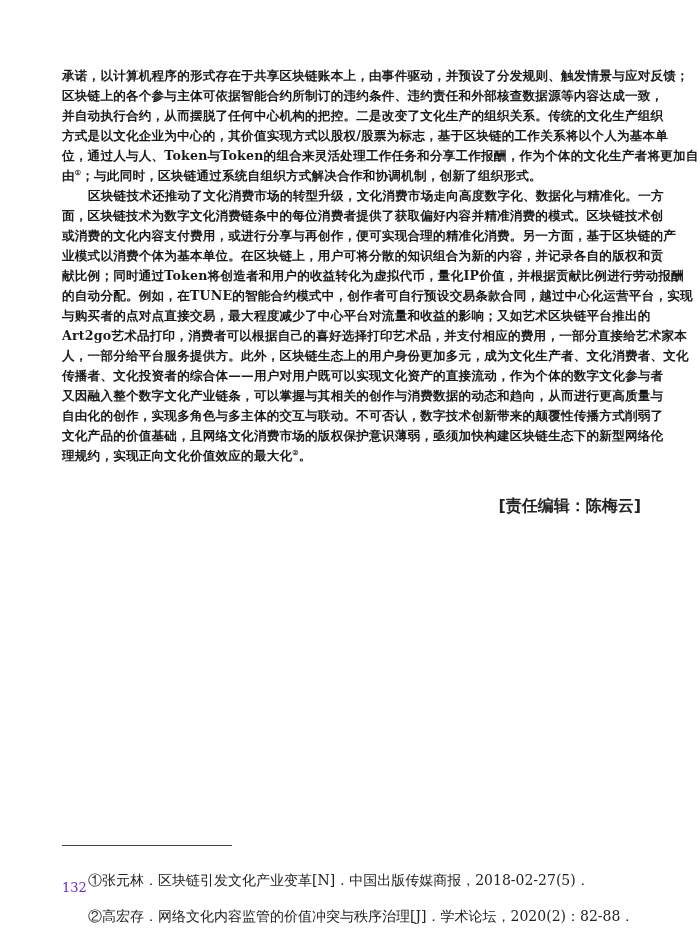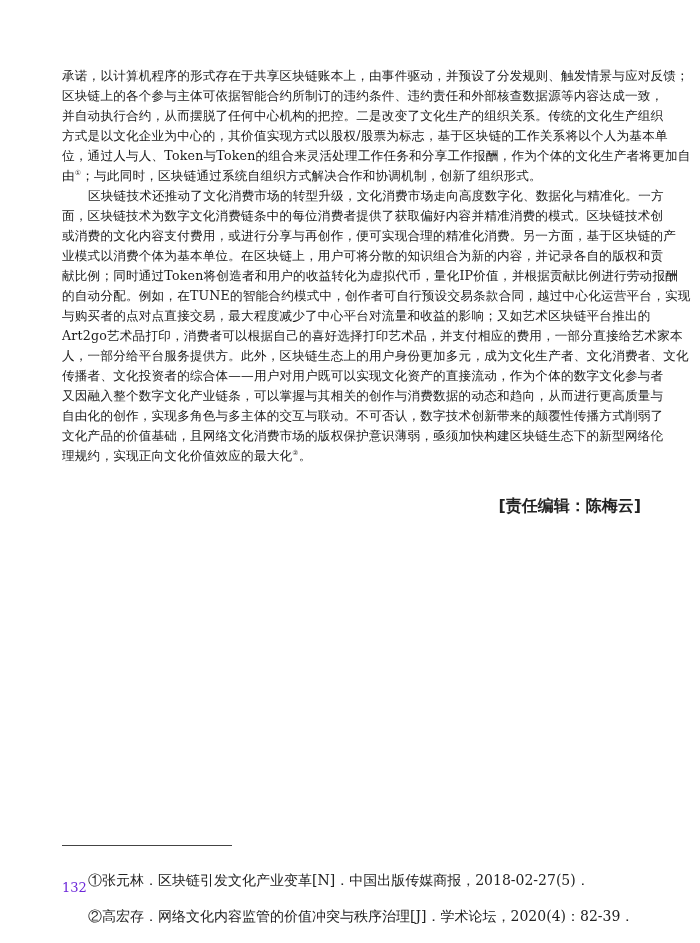--- a/index.html
+++ b/index.html
@@ -1,19 +1,19 @@
 <!DOCTYPE html>
 <html><head>
 <meta charset="utf-8">
 <style>
   html, body { margin: 0; padding: 0; background: #ffffff; }
   body { width: 700px; height: 943px; position: relative; overflow: hidden;
          font-family: "DejaVu Serif", "Liberation Serif", serif; color: #1a1a1a; }
   .page { position: absolute; left: 0; top: 0; width: 700px; height: 943px; }
-  .body-text { position: absolute; left: 62px; top: 66px; width: 580px; }
+  .body-text { position: absolute; left: 62px; top: 66px; width: 580px; font-weight: bold; }
   .line { display: block; height: 20px; line-height: 20px; font-size: 12.6px;
           white-space: nowrap; text-align: justify; text-align-last: justify; letter-spacing: 0.2px; }
   .line.last { text-align-last: left; }
   .line.indent { padding-left: 26px; }
   sup { font-size: 7px; line-height: 0; vertical-align: 5px; }
   .editor { position: absolute; right: 59px; top: 496px; font-size: 16px;
             font-family: "DejaVu Sans", "Liberation Sans", sans-serif; font-weight: bold; color: #222; }
   .fn-rule { position: absolute; left: 62px; top: 845px; width: 170px; height: 0; border-top: 1px solid #444; }
   .footnotes { position: absolute; left: 88px; top: 851px; }
   .fn { display: block; font-size: 14px; line-height: 14px; white-space: nowrap; color: #222; margin-top: 22px; }
@@ -44,17 +44,17 @@
     <span class="line">自由化的创作，实现多角色与多主体的交互与联动。不可否认，数字技术创新带来的颠覆性传播方式削弱了</span>
     <span class="line">文化产品的价值基础，且网络文化消费市场的版权保护意识薄弱，亟须加快构建区块链生态下的新型网络伦</span>
     <span class="line last"><span>理规约，实现正向文化价值效应的最大化</span><sup>②</sup><span>。</span></span>
   </div>
 
   <div class="editor">[责任编辑：陈梅云]</div>
 
   <div class="fn-rule"></div>
   <div class="footnotes">
     <span class="fn">①张元林．区块链引发文化产业变革[N]．中国出版传媒商报，2018-02-27(5)．</span>
-    <span class="fn">②高宏存．网络文化内容监管的价值冲突与秩序治理[J]．学术论坛，2020(4)：82-39．</span>
+    <span class="fn">②高宏存．网络文化内容监管的价值冲突与秩序治理[J]．学术论坛，2020(2)：82-88．</span>
   </div>
 
   <div class="page-number">132</div>
 </div>
 
 </body></html>

